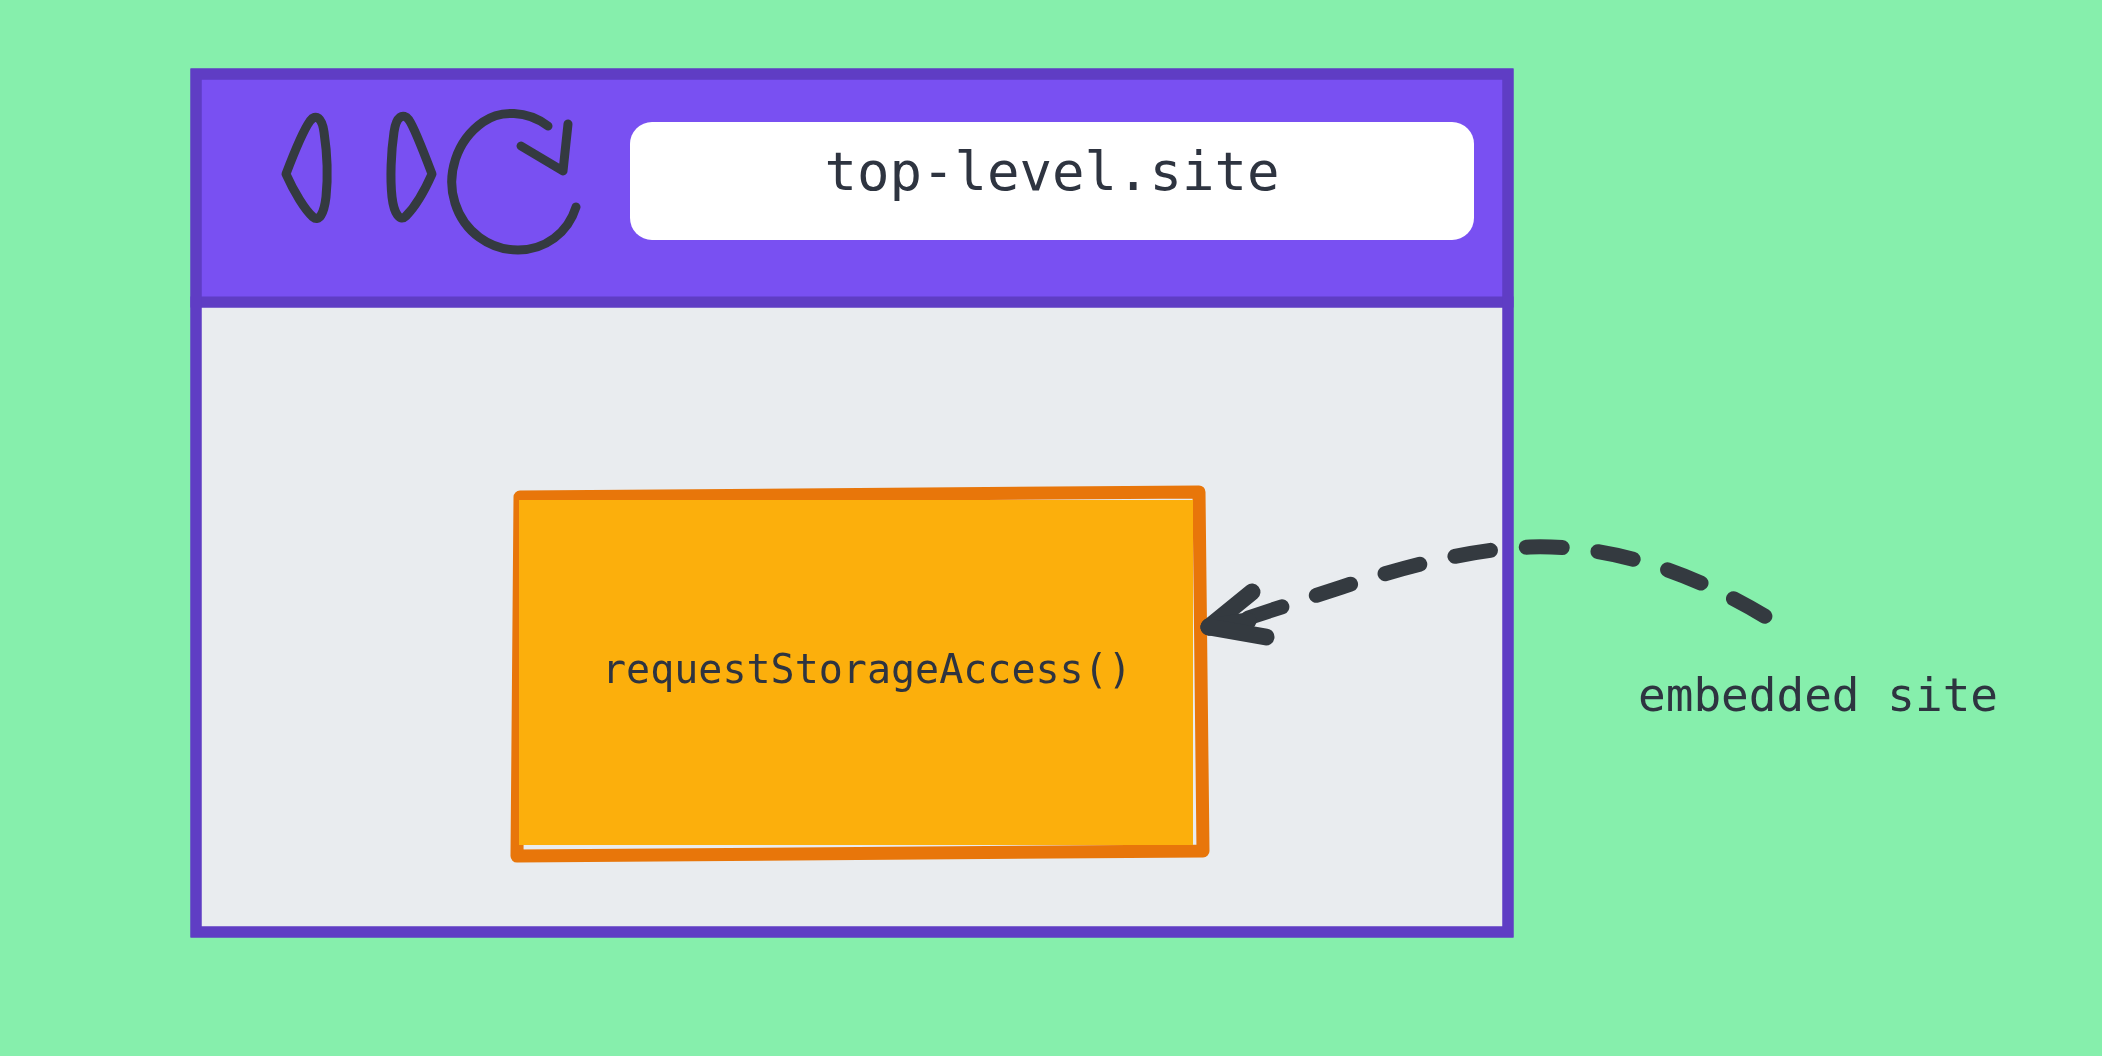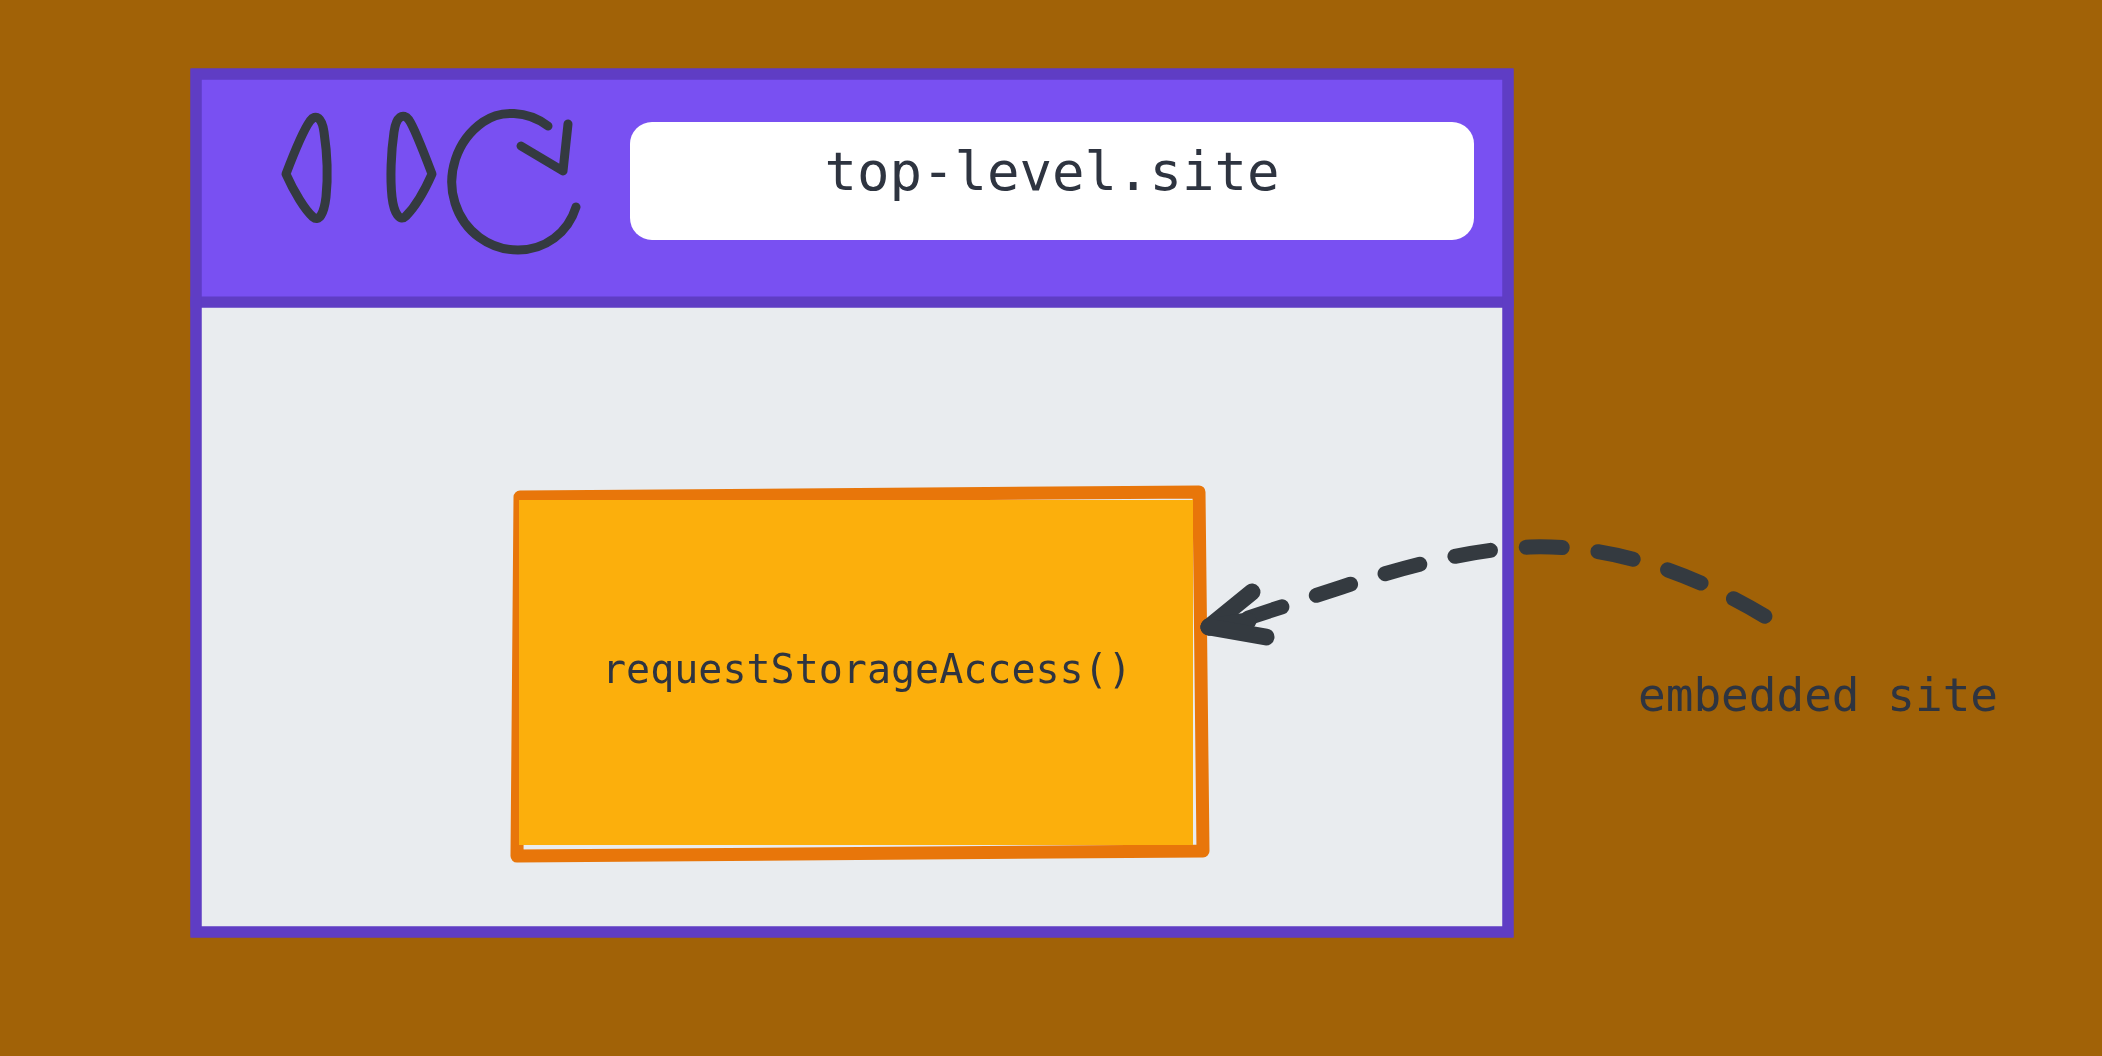--- a/index.html
+++ b/index.html
@@ -10,21 +10,21 @@
   body {
     width: 2102px;
     height: 1056px;
     overflow: hidden;
     font-family: "DejaVu Sans Mono", monospace;
   }
   #canvas {
     position: relative;
     width: 2102px;
     height: 1056px;
-    background: #a16207;
+    background: #86efac;
   }
   #diagram-svg {
     position: absolute;
     left: 0;
     top: 0;
     width: 2102px;
     height: 1056px;
   }
   .txt {
     font-family: "DejaVu Sans Mono", monospace;

